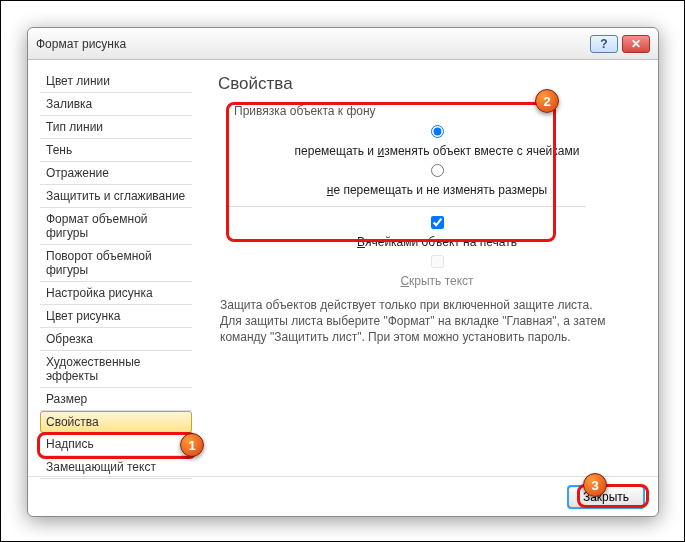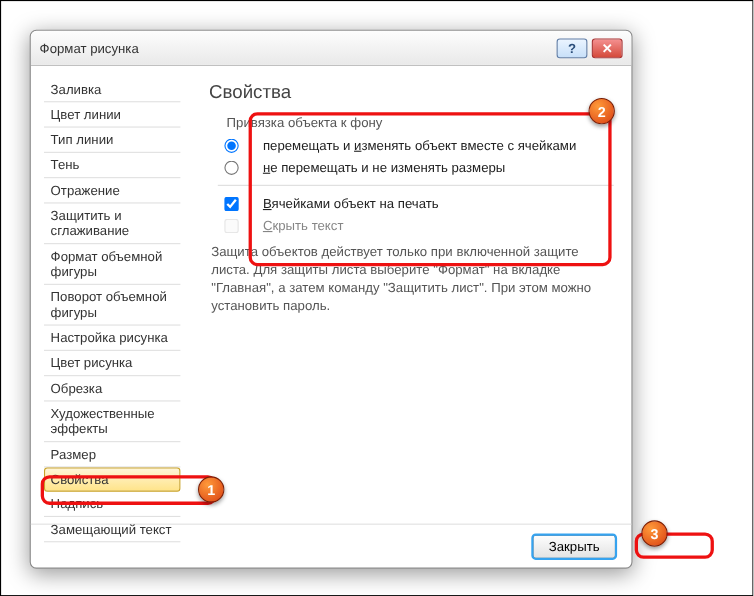--- a/index.html
+++ b/index.html
@@ -1,19 +1,19 @@
 <!DOCTYPE html>
 <html><head>
 <meta charset="utf-8">
 <style>
   * { box-sizing: border-box; margin: 0; padding: 0; font-family: "Segoe UI", Tahoma, sans-serif; font-size: 12px; }
   body { background: #fff; width: 685px; height: 542px; position: relative; }
   .outer-frame { border: 1px solid #000; width: 685px; height: 542px; position: absolute; top:0; left:0; background:#fff; }
   .dialog {
-    position: absolute; top: 26px; left: 26px; width: 548px; height: 490px;
+    position: absolute; top: 26px; left: 26px; width: 632px; height: 490px;
     background: #fff; border: 1px solid #8a8a8a; border-radius: 6px;
     box-shadow: 0 4px 20px rgba(0,0,0,0.4);
   }
   .titlebar {
     height: 32px; background: linear-gradient(#fdfdfd, #e9e9e9);
     border-bottom: 1px solid #c0c0c0; border-radius: 6px 6px 0 0;
     display: flex; align-items: center; padding: 0 8px;
   }
   .titlebar .title { flex:1; color:#333; }
   .titlebar-btn {
@@ -28,21 +28,21 @@
   .sidebar-item {
     padding: 4px 6px; color:#333; border-bottom:1px solid #e0e0e0; cursor:default;
   }
   .sidebar-item.selected {
     background: linear-gradient(#fff5d6,#ffe48a); border:1px solid #c9a227; border-radius:3px;
     padding: 3px 5px;
   }
   .content { flex:1; padding: 14px 16px 10px 20px; position:relative; }
   .section-title { font-size: 17px; color:#444; padding-bottom: 4px; }
   .group-label { color:#555; margin: 6px 16px 4px; }
-  .opt-row { display:flex; align-items:center; gap:22px; padding: 3px 0 3px 14px; }
+  .opt-row { display:flex; align-items:center; gap:6px; padding: 3px 0 3px 14px; flex-direction: column; }
   .opt-row input[type=radio], .opt-row input[type=checkbox] { margin:0; }
   .opt-row label { color:#222; }
   .opt-row label span.ul { text-decoration: underline; }
   .divider { height:1px; background:#ddd; margin: 6px 0 6px 8px; width: 360px; }
   .disabled-row { opacity:0.55; }
   .info-text { color:#555; margin: 6px 4px 0 2px; line-height: 1.35; max-width: 390px; }
   .footer {
     height: 40px; border-top: 1px solid #e0e0e0; display:flex; align-items:center; justify-content:flex-end;
     padding: 0 14px;
   }
@@ -77,22 +77,22 @@
       <div class="titlebar-btn">
           <span>?</span>
         </div>
       <div class="titlebar-btn close">
           <span>✕</span>
         </div>
     </div>
 
     <div class="body">
       <div class="sidebar">
+        <div class="sidebar-item">Цвет линии</div>
         <div class="sidebar-item">Заливка</div>
-        <div class="sidebar-item">Цвет линии</div>
         <div class="sidebar-item">Тип линии</div>
         <div class="sidebar-item">Тень</div>
         <div class="sidebar-item">Отражение</div>
         <div class="sidebar-item">Защитить и сглаживание</div>
         <div class="sidebar-item">Формат объемной фигуры</div>
         <div class="sidebar-item">Поворот объемной фигуры</div>
         <div class="sidebar-item">Настройка рисунка</div>
         <div class="sidebar-item">Цвет рисунка</div>
         <div class="sidebar-item">Обрезка</div>
         <div class="sidebar-item">Художественные эффекты</div>

